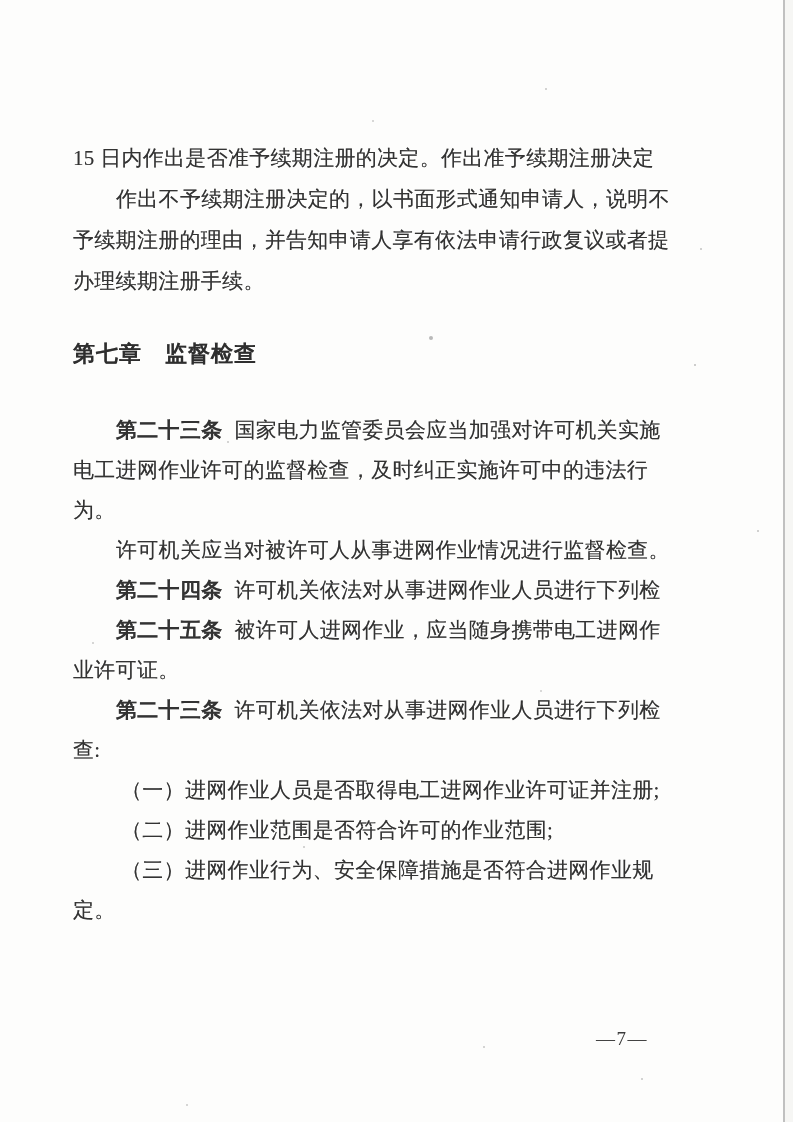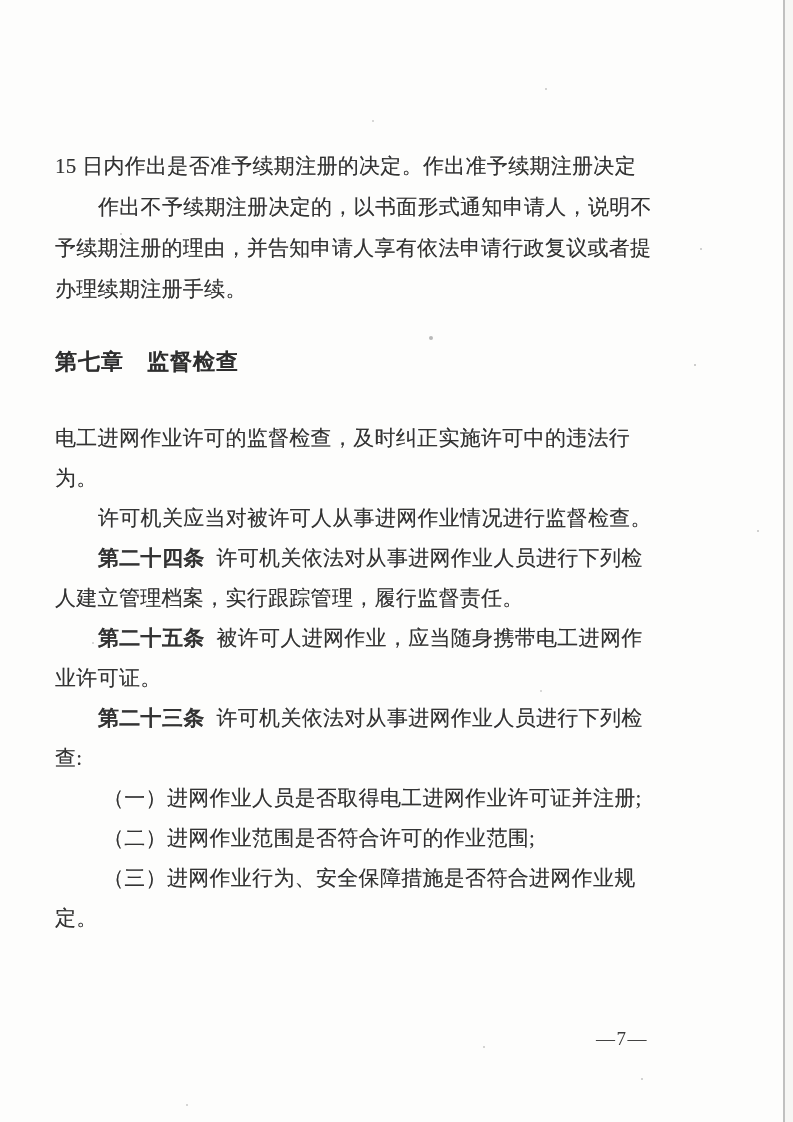--- a/index.html
+++ b/index.html
@@ -4,23 +4,22 @@
 <style>
   html,body{margin:0;padding:0;}
   body{
     width:793px;height:1122px;
     background:#fdfdfc;
     font-family:"Liberation Serif","DejaVu Serif",serif;
     position:relative;overflow:hidden;
   }
   .paper{position:absolute;inset:0;}
   .content{
-    position:absolute;left:55px;top:138px;width:580px;
+    position:absolute;left:73px;top:138px;width:580px;
     color:#333;
-    margin-top:8px;
   }
   .line{
     font-size:21px;line-height:41px;letter-spacing:0.3px;
     white-space:nowrap;
     text-shadow:0 0 0.4px rgba(70,70,70,.55);
   }
   .post .line{line-height:40px;}
   .indent{padding-left:43px;}
   .item{padding-left:48px;}
   .bold{font-weight:bold;margin-right:12px;}
@@ -72,27 +71,29 @@
     <div class="pre">
       <div class="line">15 日内作出是否准予续期注册的决定。作出准予续期注册决定</div>
       <div class="line indent">作出不予续期注册决定的，以书面形式通知申请人，说明不</div>
       <div class="line">予续期注册的理由，并告知申请人享有依法申请行政复议或者提</div>
       <div class="line">办理续期注册手续。</div>
     </div>
 
     <div class="heading">第七章　监督检查</div>
 
     <div class="post">
+      <div class="line indent">
+        <span class="bold">第二十三条</span><span>国家电力监管委员会应当加强对许可机关实施</span>
+      </div>
       <div class="line">电工进网作业许可的监督检查，及时纠正实施许可中的违法行</div>
       <div class="line">为。</div>
       <div class="line indent">许可机关应当对被许可人从事进网作业情况进行监督检查。</div>
       <div class="line indent">
         <span class="bold">第二十四条</span><span>许可机关依法对从事进网作业人员进行下列检</span>
       </div>
-      <div class="line">人建立管理档案，实行跟踪管理，履行监督责任。</div>
       <div class="line indent">
         <span class="bold">第二十五条</span><span>被许可人进网作业，应当随身携带电工进网作</span>
       </div>
       <div class="line">业许可证。</div>
       <div class="line indent">
         <span class="bold">第二十三条</span><span>许可机关依法对从事进网作业人员进行下列检</span>
       </div>
       <div class="line">查:</div>
       <div class="line item">（一）进网作业人员是否取得电工进网作业许可证并注册;</div>
       <div class="line item">（二）进网作业范围是否符合许可的作业范围;</div>

